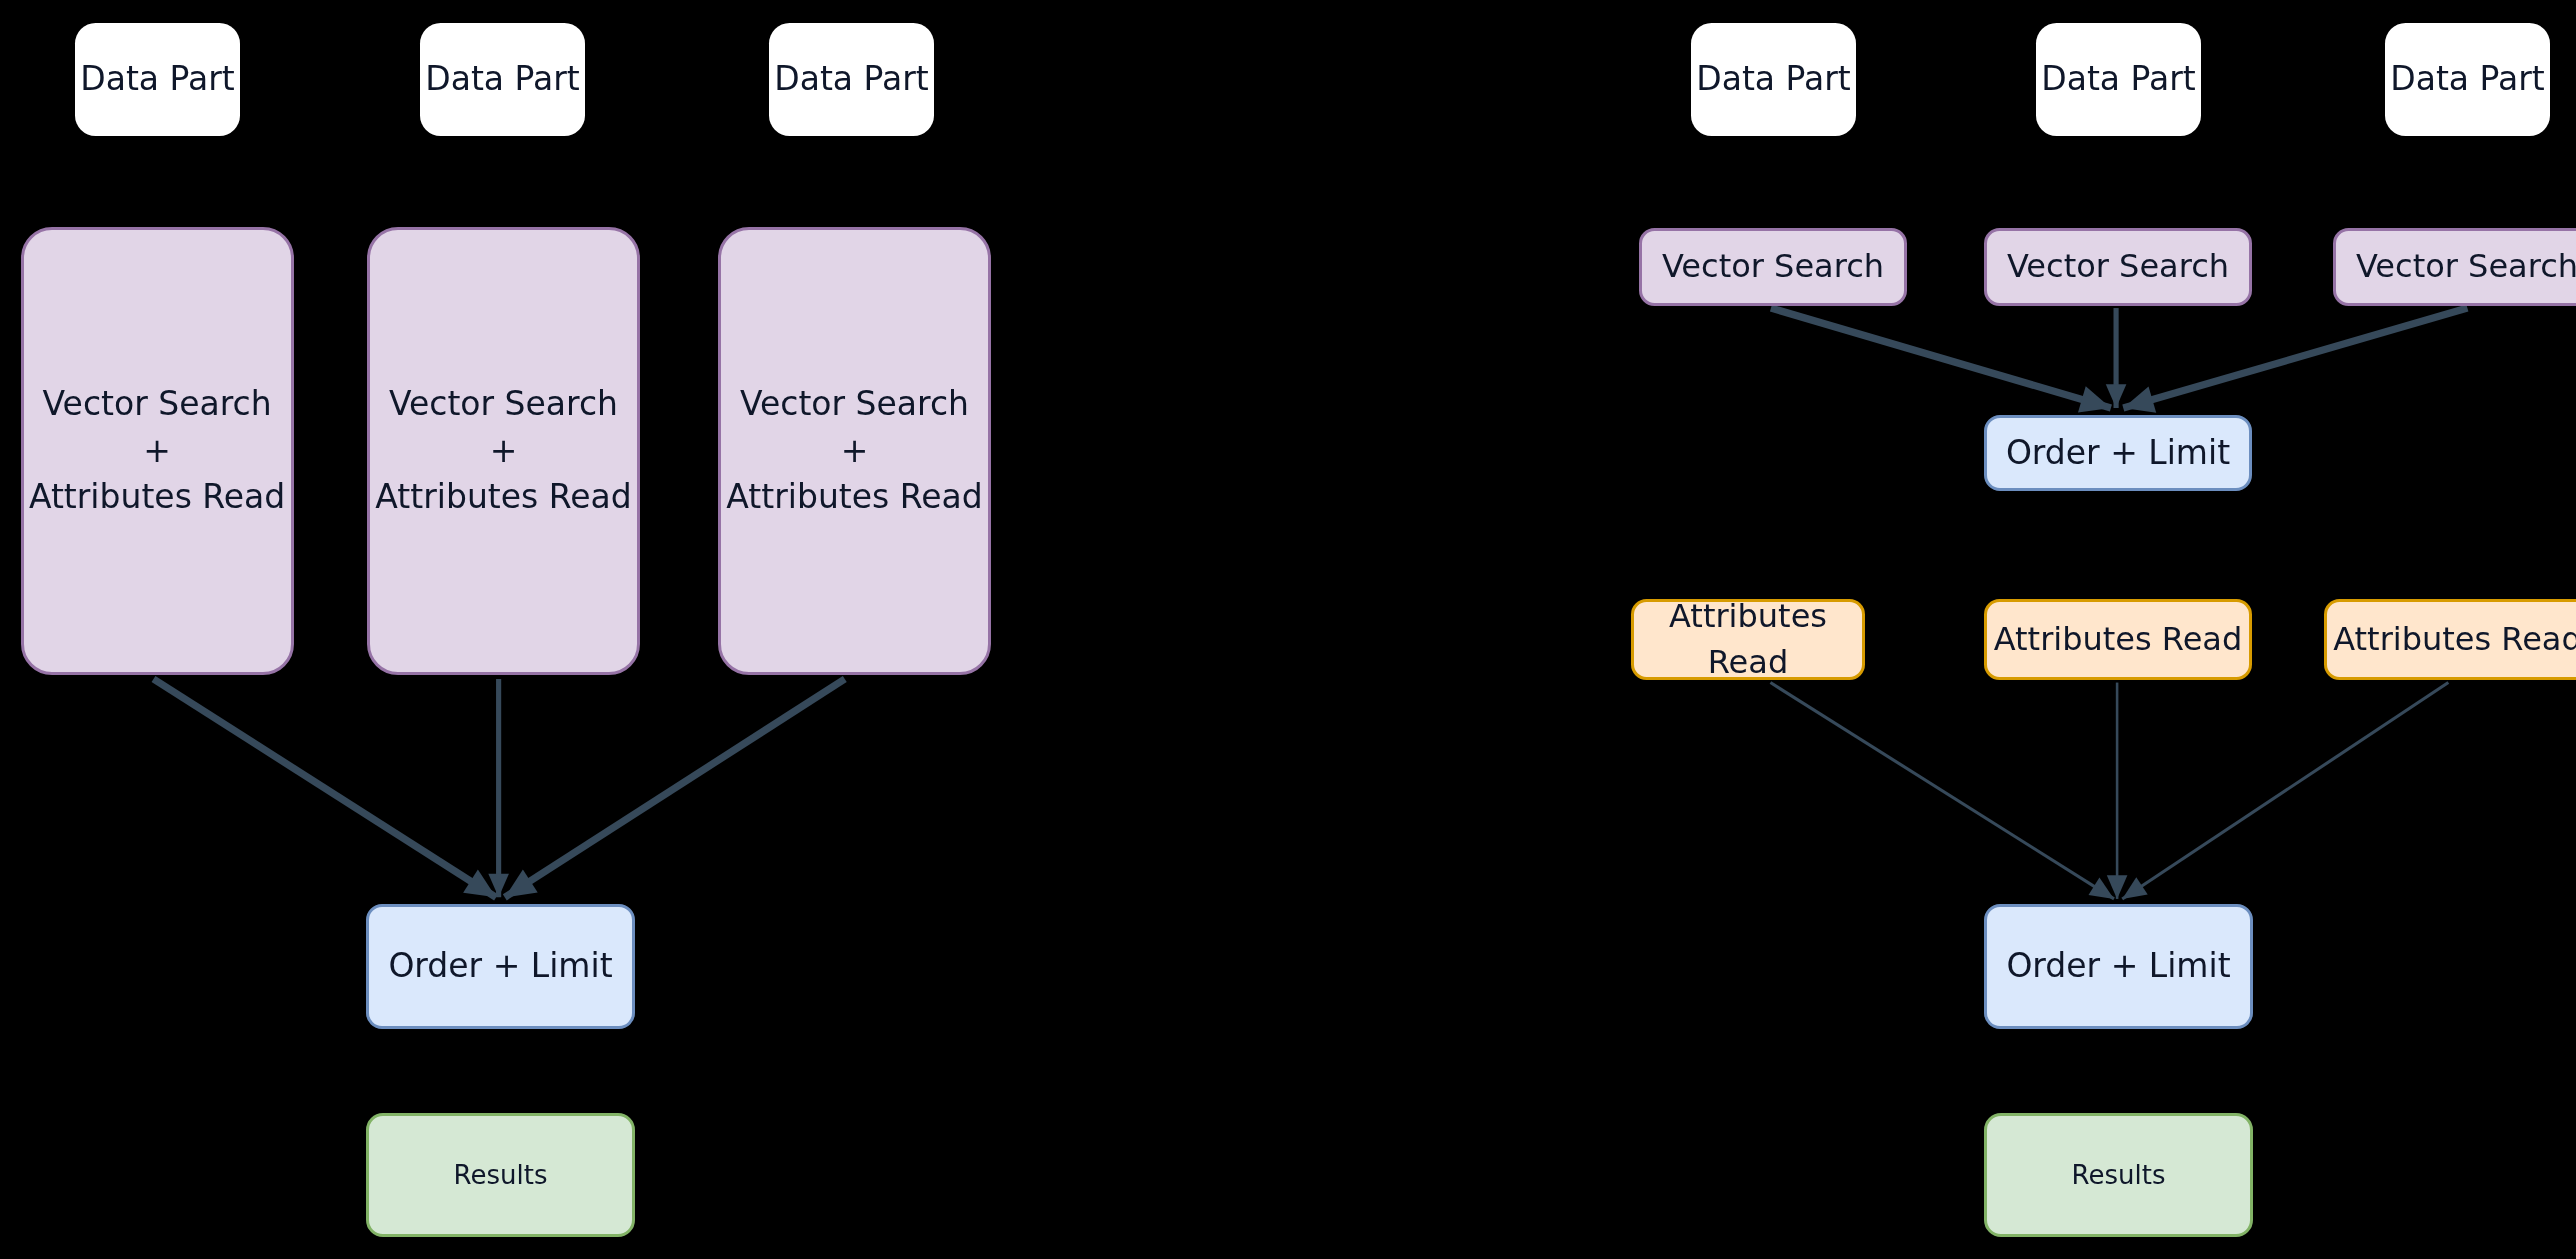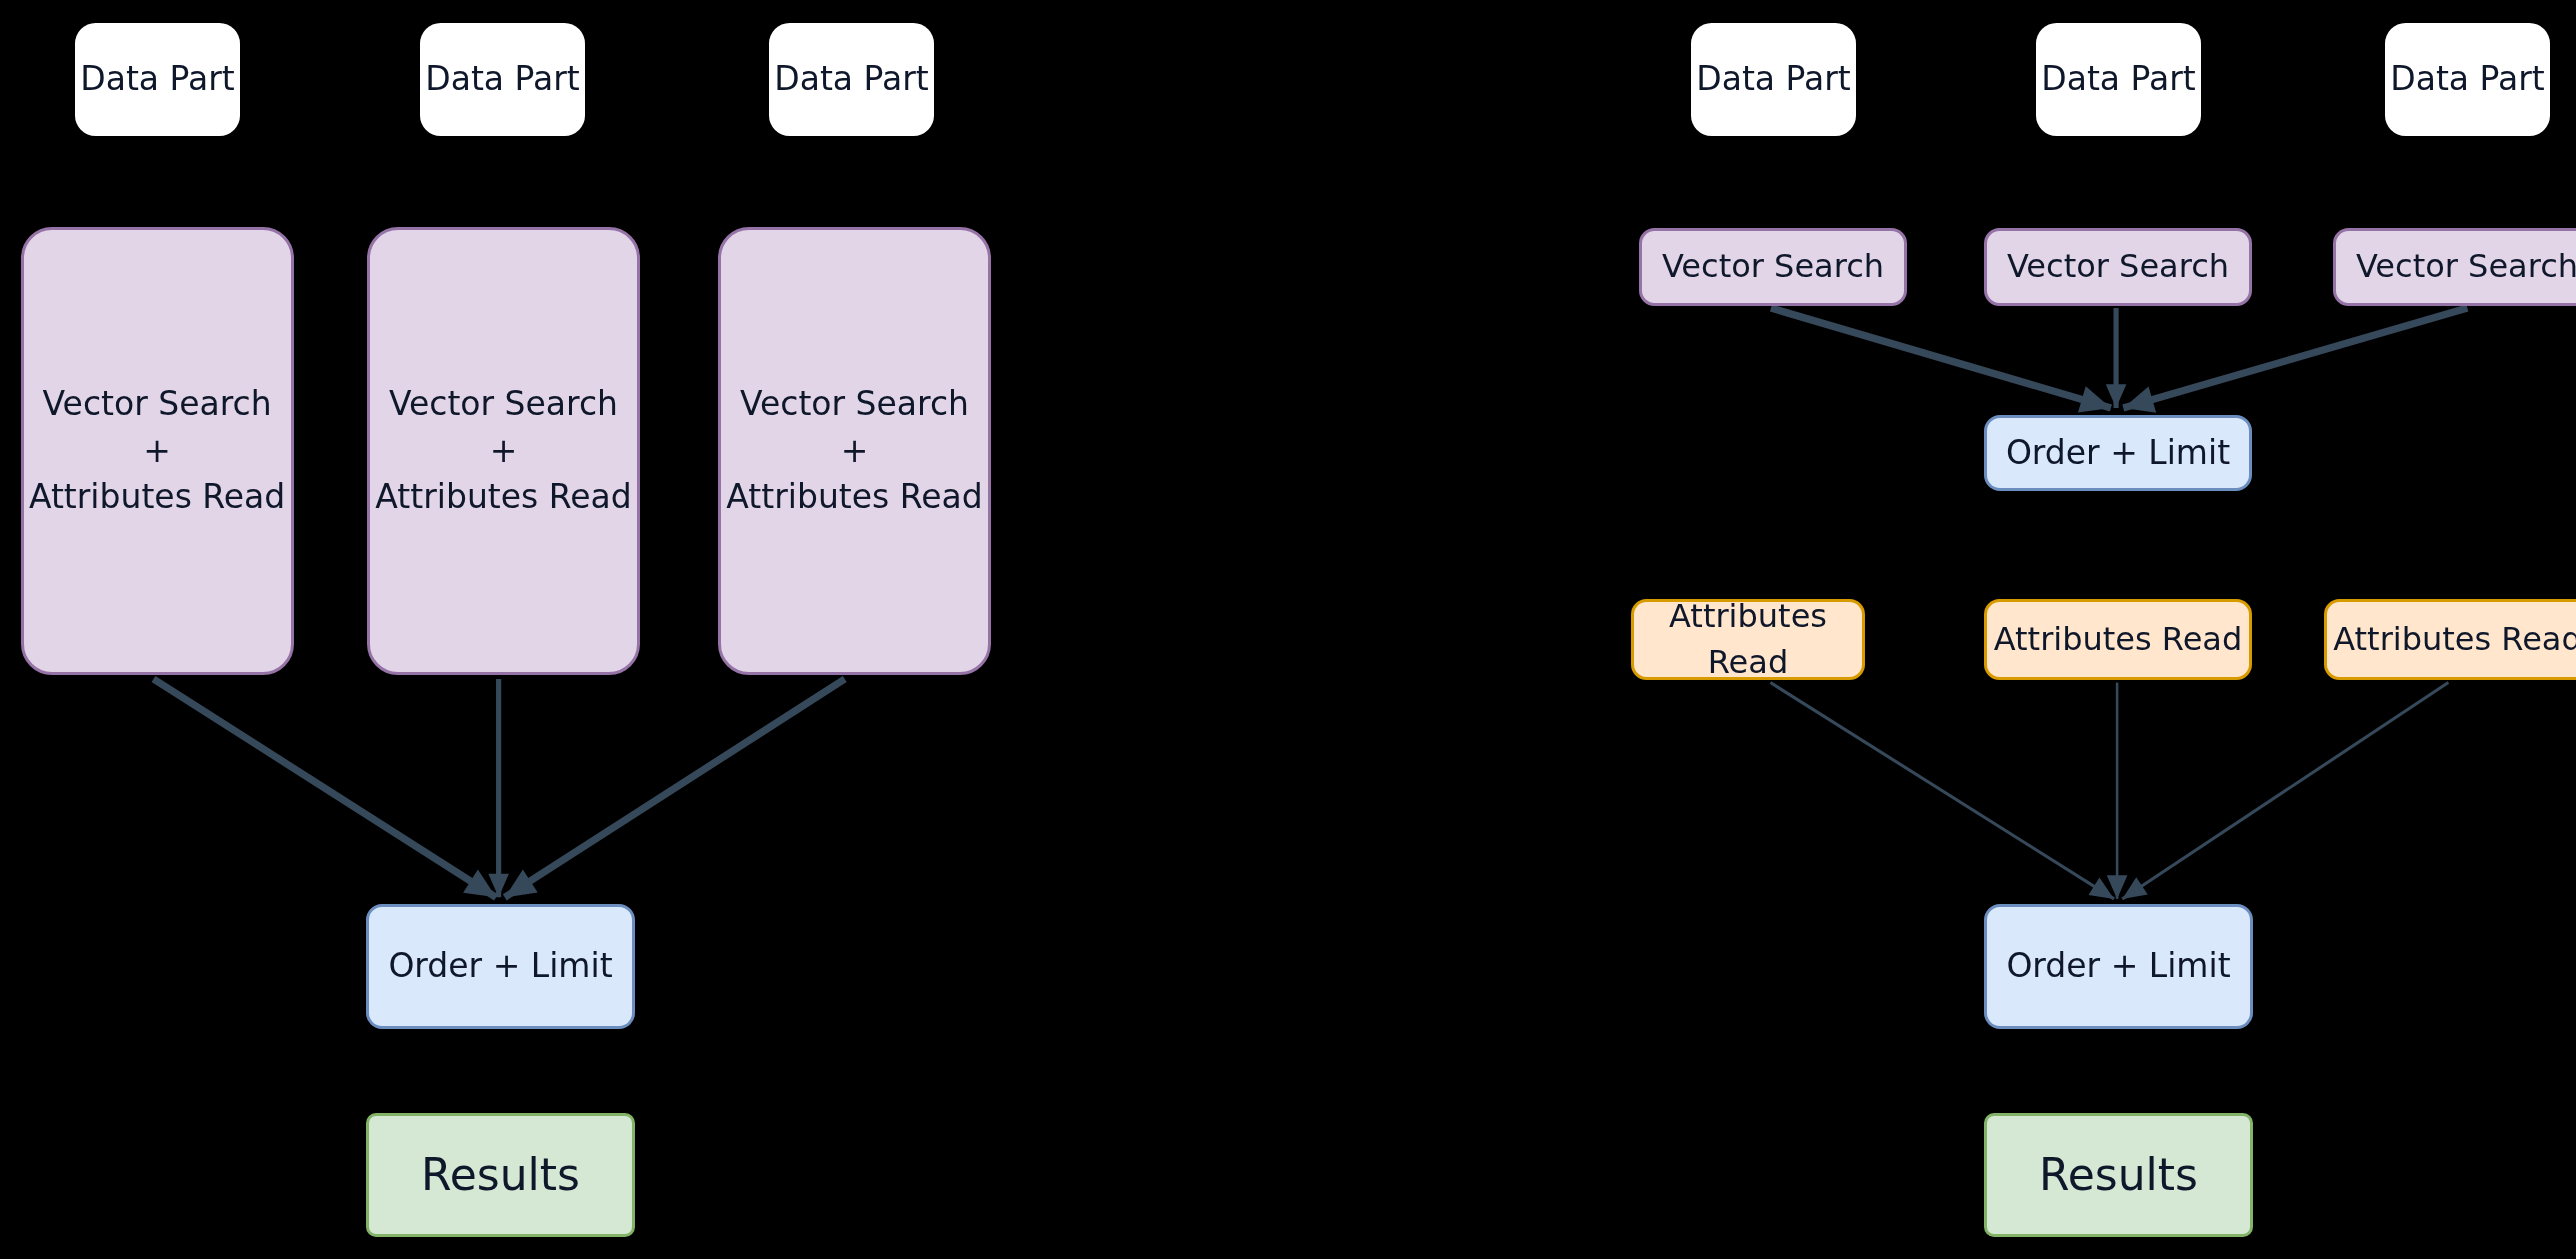--- a/index.html
+++ b/index.html
@@ -72,22 +72,22 @@
     background: #dae8fc;
     border-width: 3.1px;
     border-color: #6c8ebf;
     border-radius: 16px;
     font-size: 33px;
   }
   .n-results {
     background: #d5e8d4;
     border-width: 3.1px;
     border-color: #82b366;
-    border-radius: 10px;
-    font-size: 44px;
+    border-radius: 17px;
+    font-size: 26px;
   }
 </style>
 </head>
 <body>
 
 <div id="stage" style="width: 2693px; height: 1259px; background: rgb(0, 0, 0);">
   <svg id="edge-layer" viewBox="0 0 5228 2444" preserveAspectRatio="none">
       <g>
         <line x1="298" y1="1318" x2="963" y2="1742" stroke="#36495a" stroke-width="14" stroke-linecap="butt"></line>
         <polygon points="963,1742 899.1198290269741,1732.8172032333835 927.7208770655833,1687.959427418112" fill="#36495a"></polygon>

